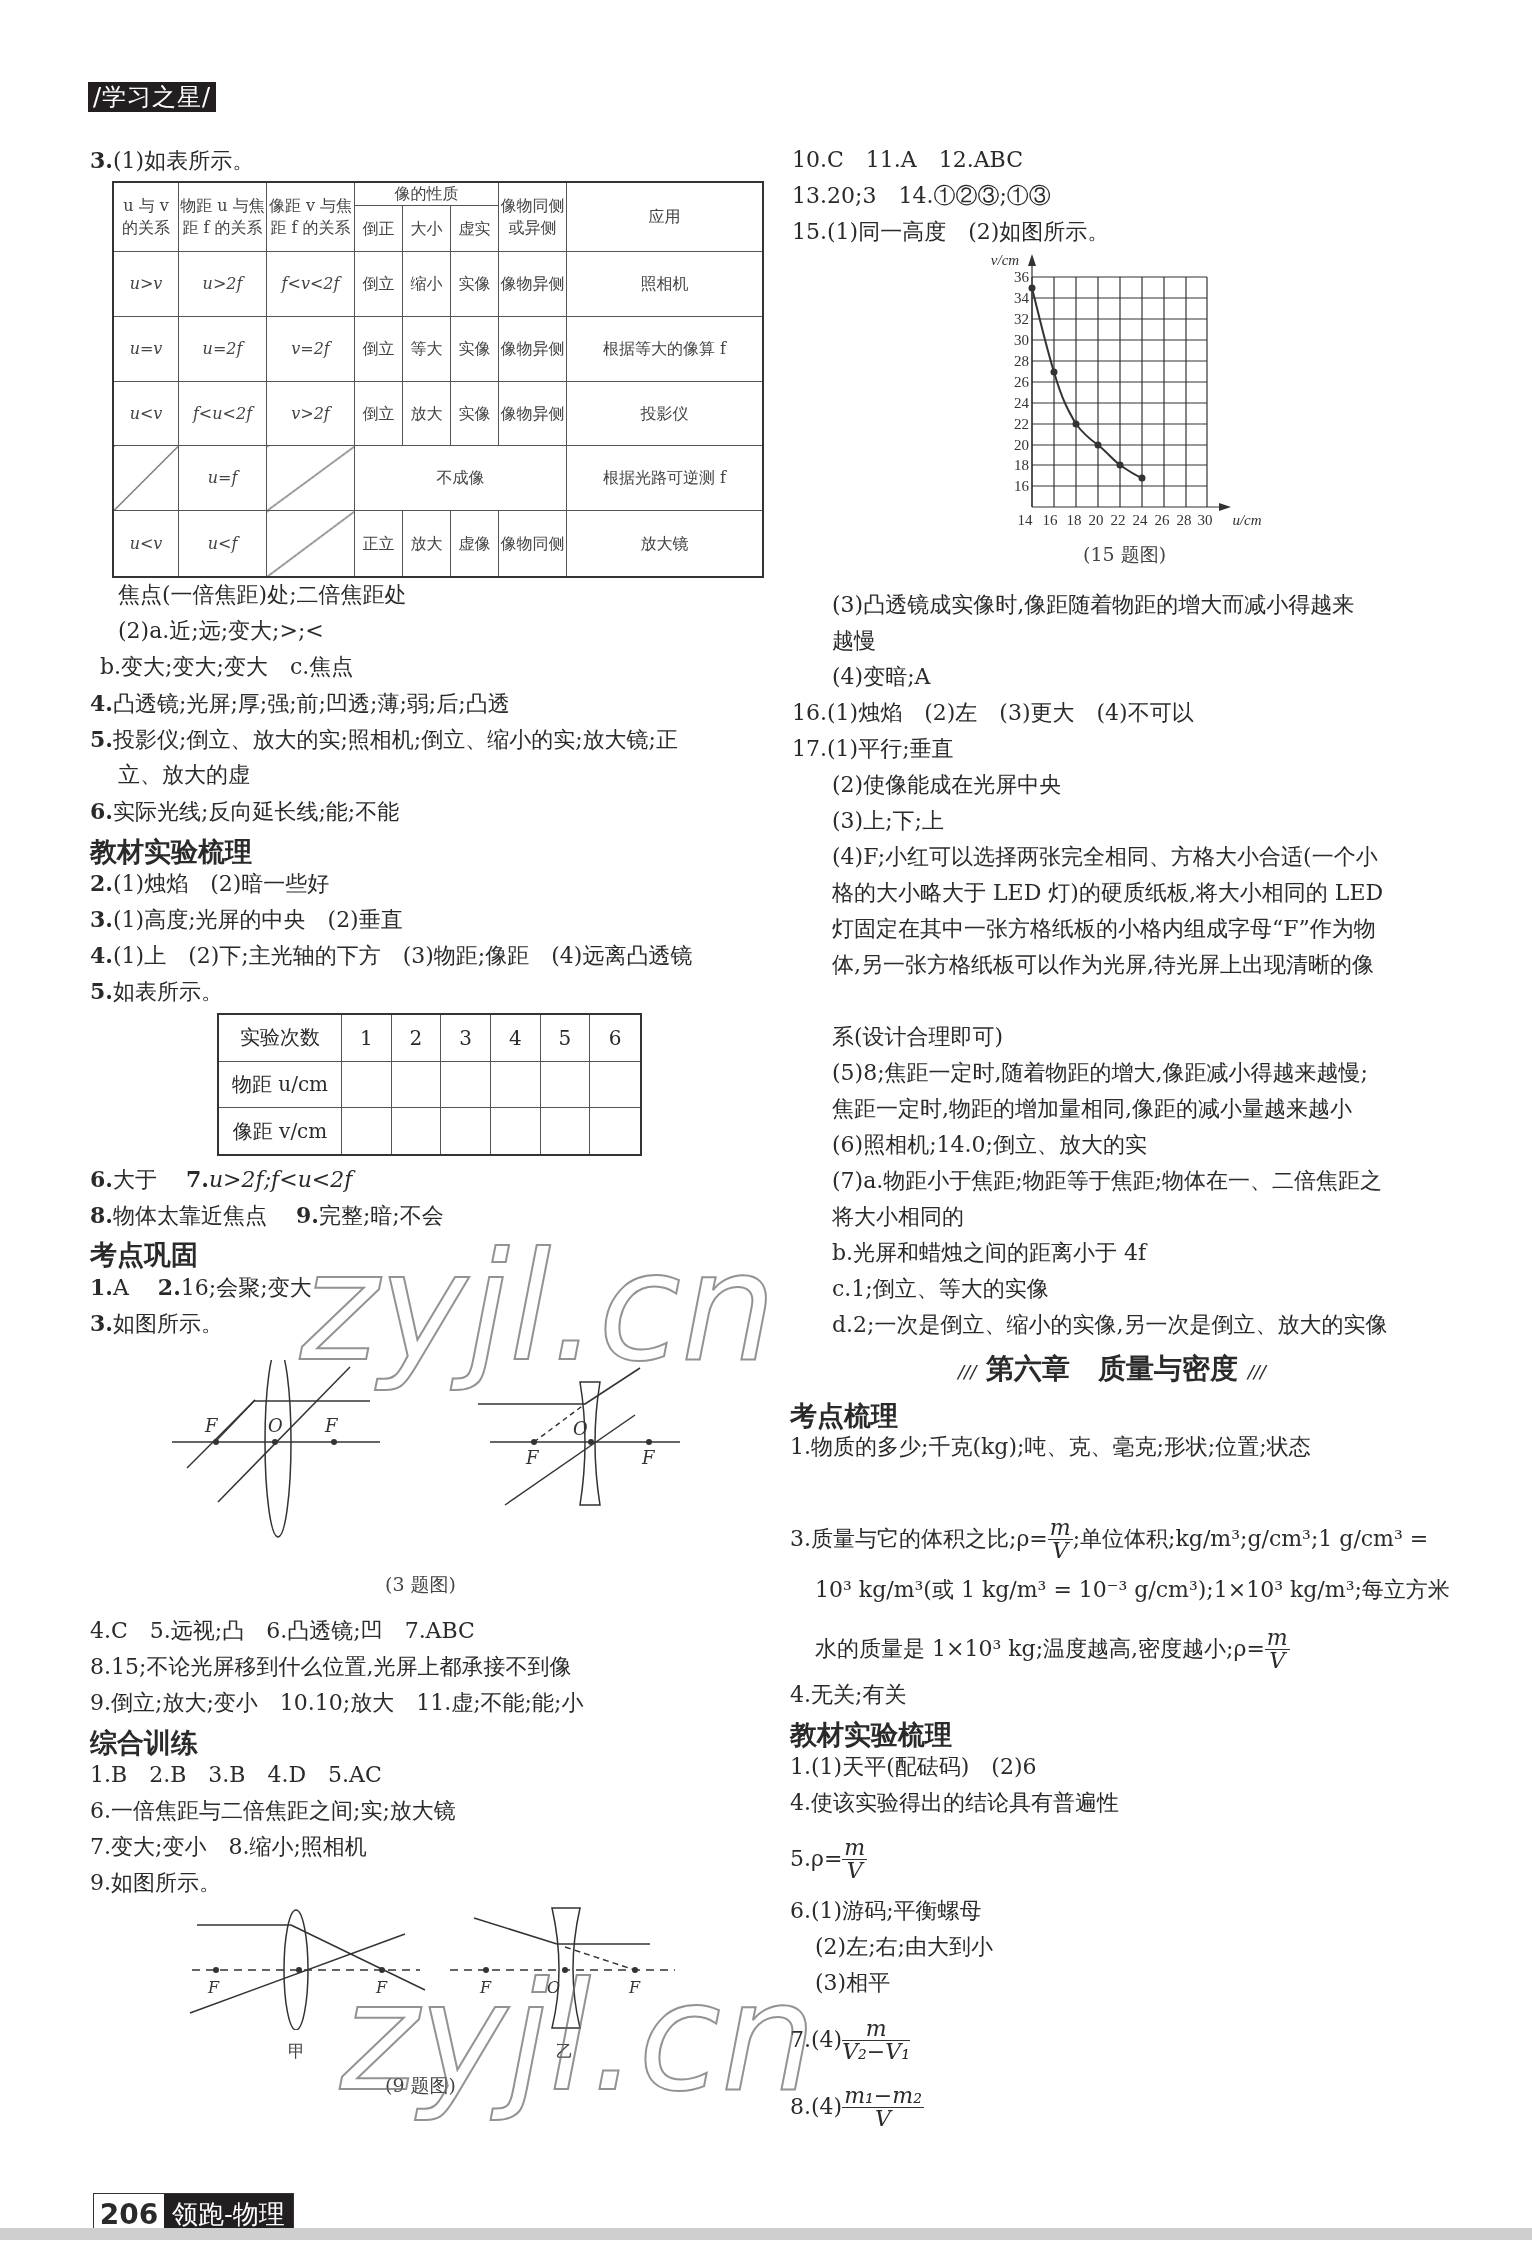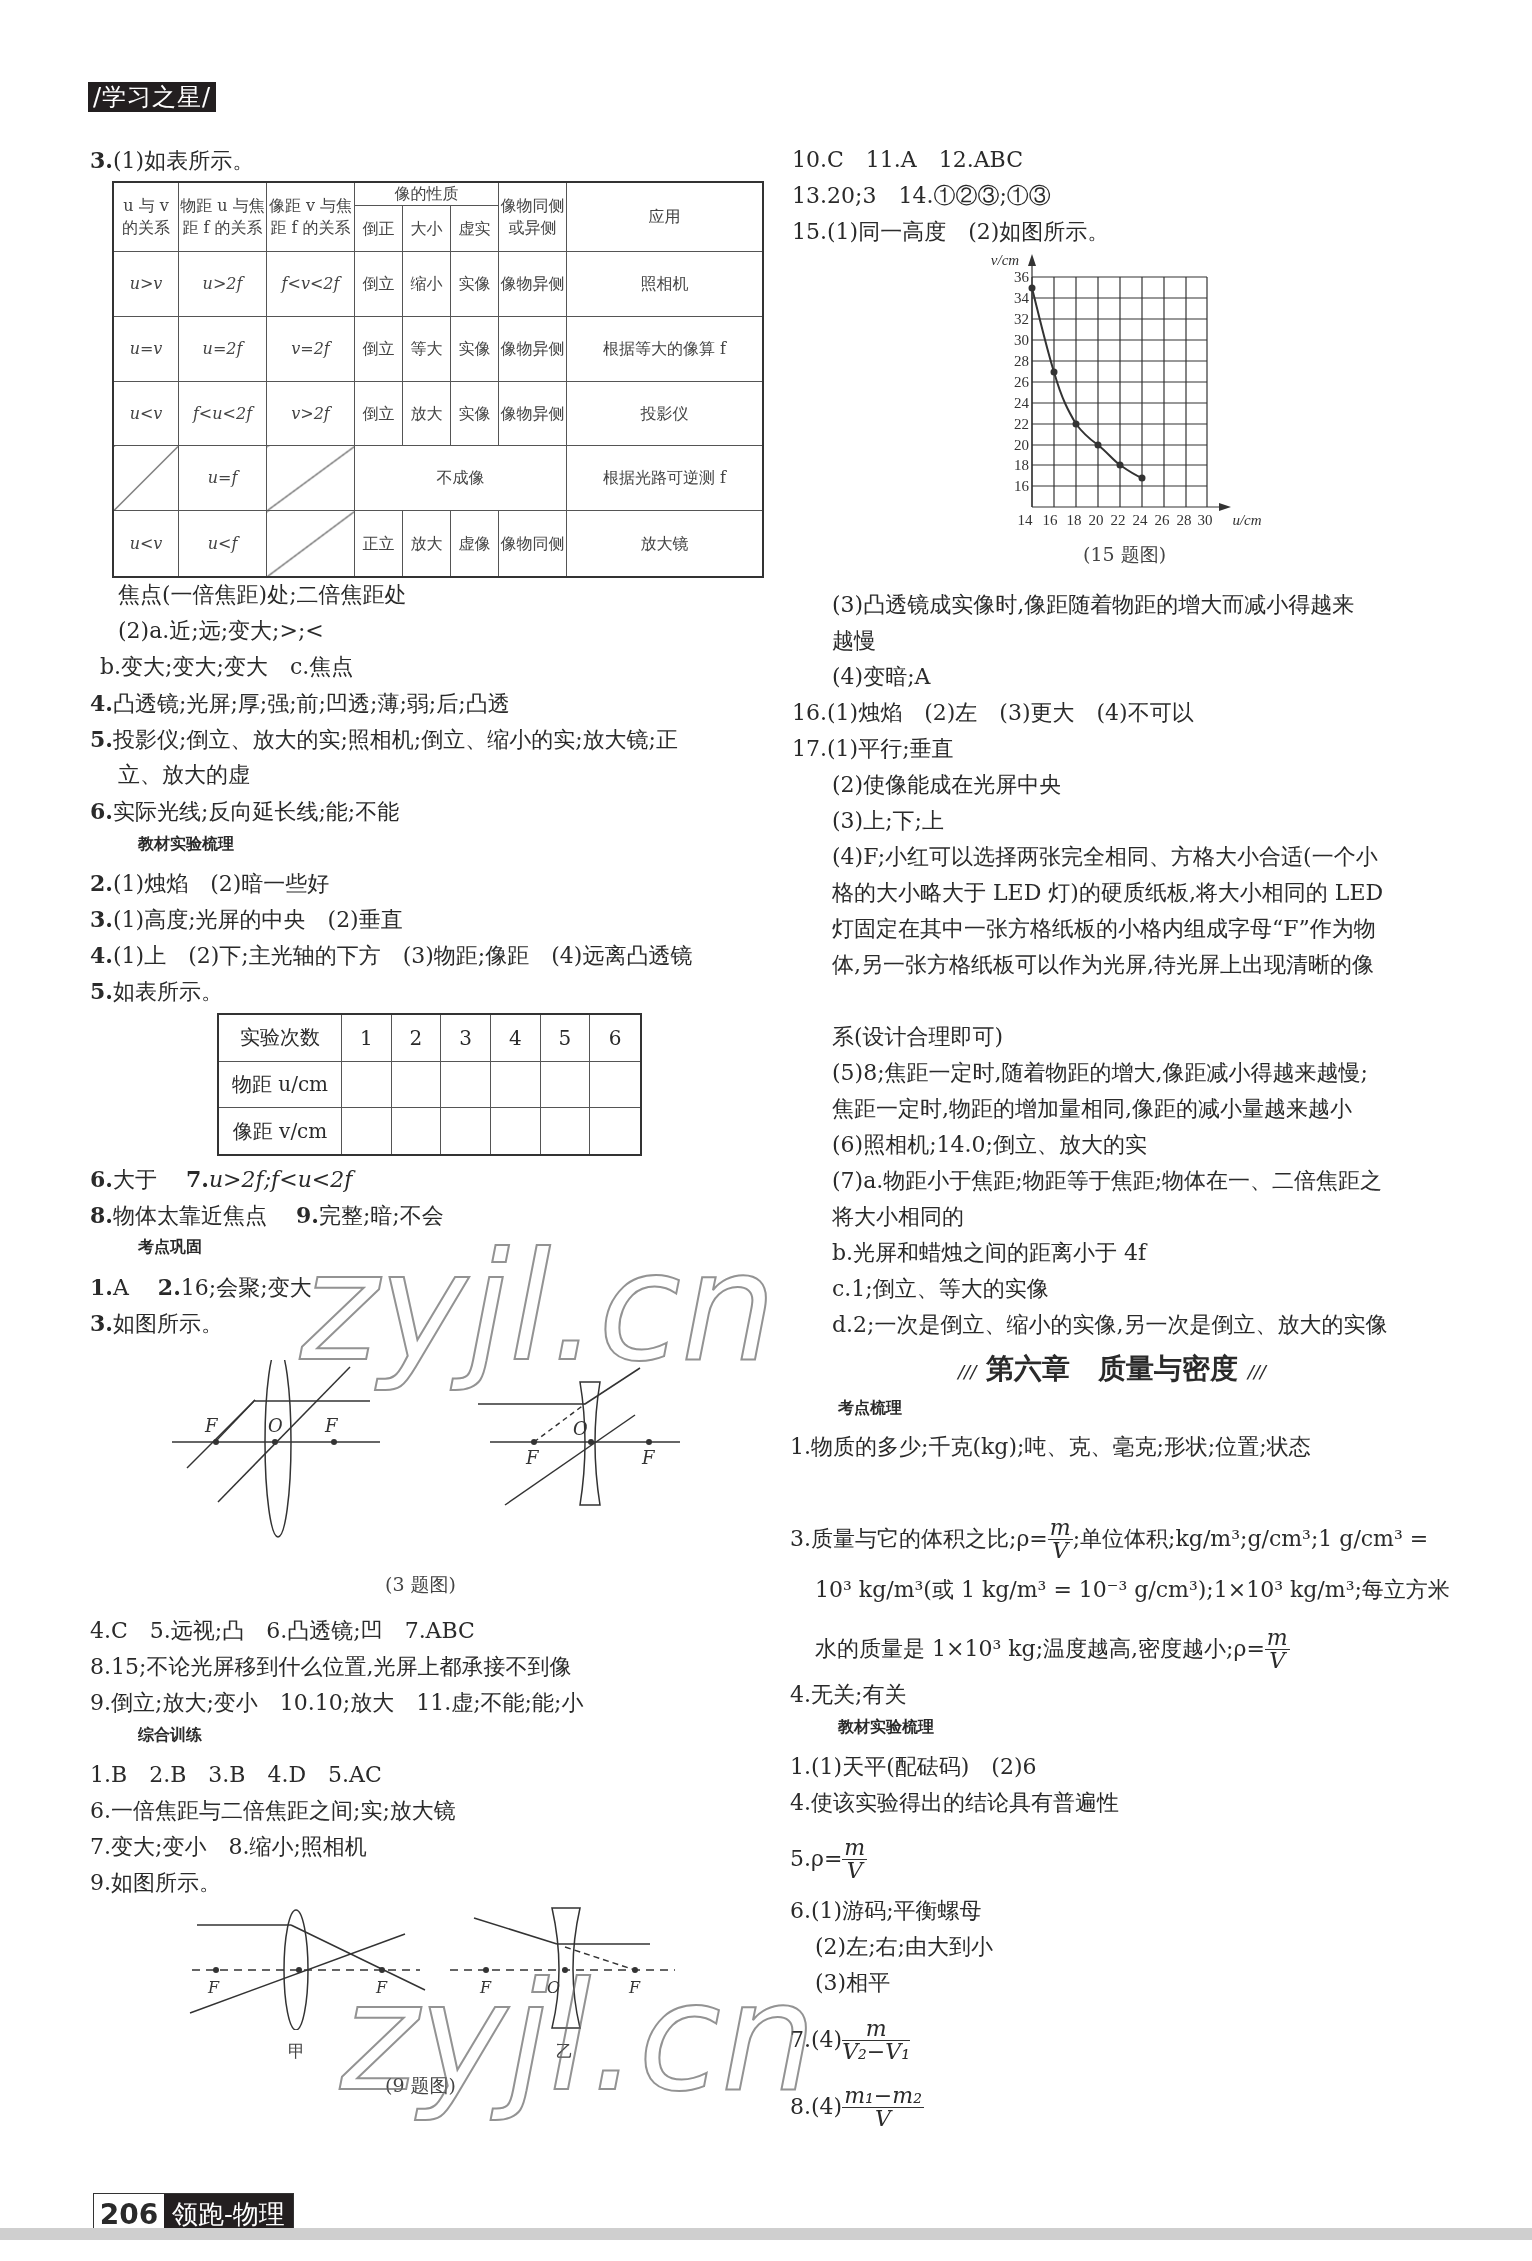--- a/index.html
+++ b/index.html
@@ -3,21 +3,21 @@
 <meta charset="utf-8">
 <style>
   html,body{margin:0;padding:0;background:#fff;}
   body{width:1532px;height:2261px;position:relative;overflow:hidden;
        font-family:"DejaVu Serif","Liberation Serif",serif;color:#2a2a2a;}
   .page{position:absolute;left:0;top:0;width:1532px;height:2261px;}
   .brand{position:absolute;left:88px;top:82px;background:#231f20;color:#fff;
          font-family:"DejaVu Sans",sans-serif;font-size:24px;padding:0 5px;height:30px;line-height:30px;letter-spacing:1px;}
   .line{position:absolute;white-space:nowrap;font-size:22px;line-height:30px;}
   .num{font-weight:bold;font-family:"DejaVu Serif",serif;}
-  .sect{position:absolute;font-family:Liberation Mono, monospace;font-weight:bold;font-size:16px;margin-left:48px;}
+  .sect{position:absolute;font-family:Liberation Mono, monospace;font-weight:bold;font-size:27px;}
   table.lens{position:absolute;left:112px;top:181px;width:652px;height:397px;border-collapse:collapse;
     border:2px solid #333;font-size:16px;text-align:center;color:#444;}
   table.lens td{border:1px solid #555;padding:0;line-height:22px;}
   table.exp{position:absolute;left:217px;top:1013px;width:425px;height:143px;border-collapse:collapse;
     border:2px solid #333;font-size:20px;text-align:center;}
   table.exp td{border:1px solid #555;}
   .caption{position:absolute;font-size:19px;color:#444;}
   .chapter{position:absolute;left:950px;top:1350px;font-family:"DejaVu Sans",sans-serif;font-weight:bold;font-size:28px;text-align:right;}
   .chapter .deco{font-weight:normal;font-size:18px;font-style:italic;}
   .footer{position:absolute;left:93px;top:2162px;height:41px;display:flex;border:1px solid #333;margin-top:31px;}

